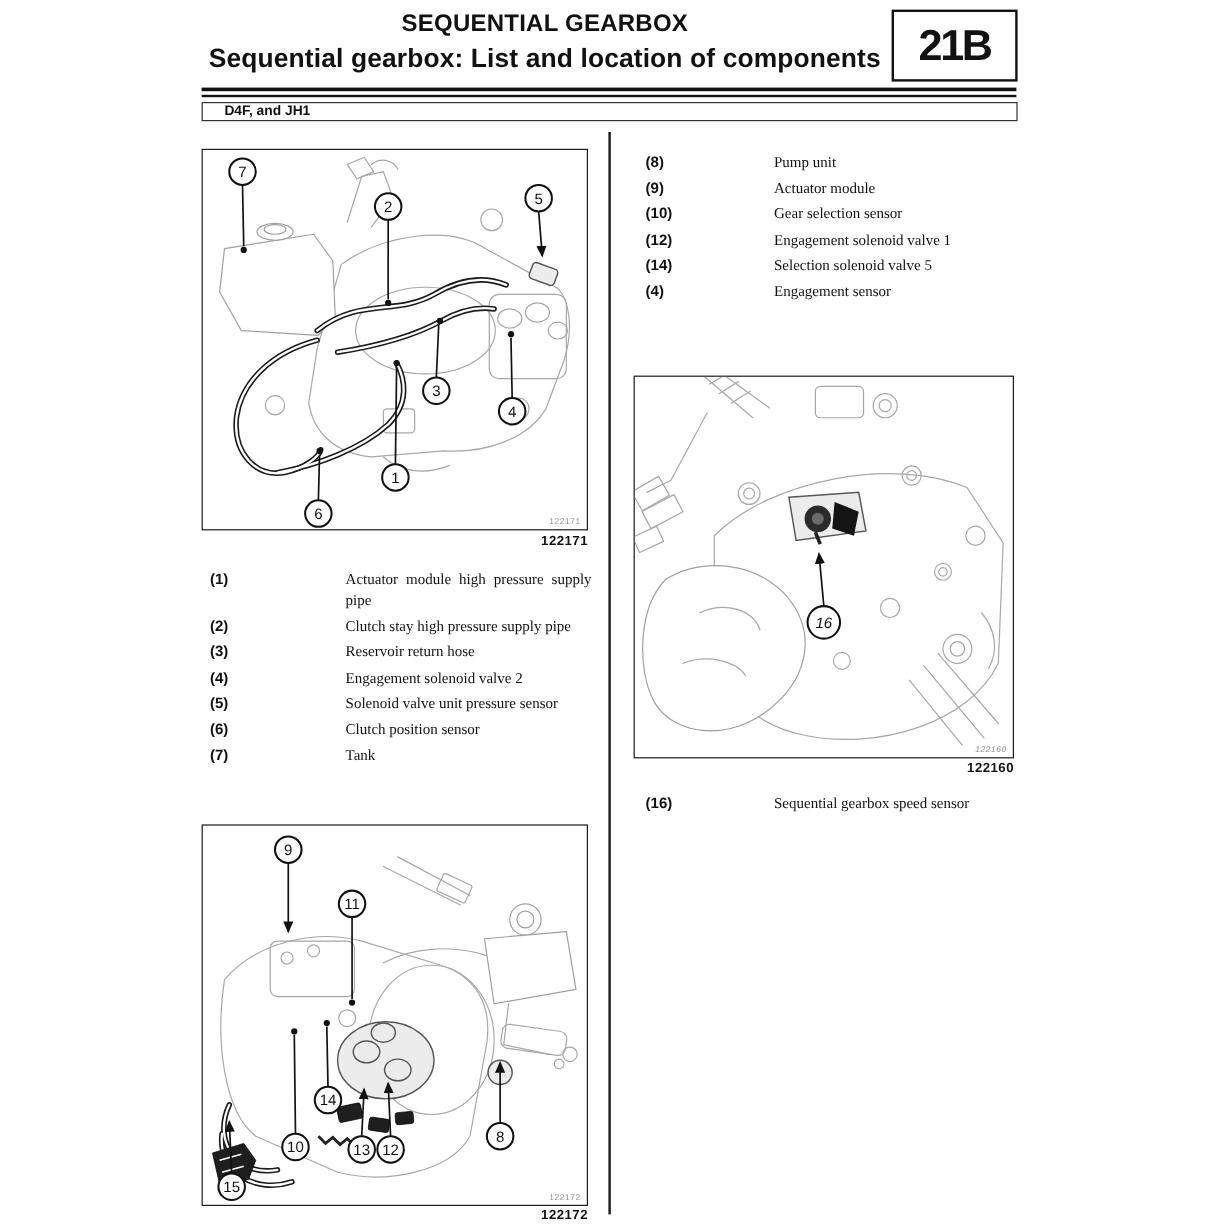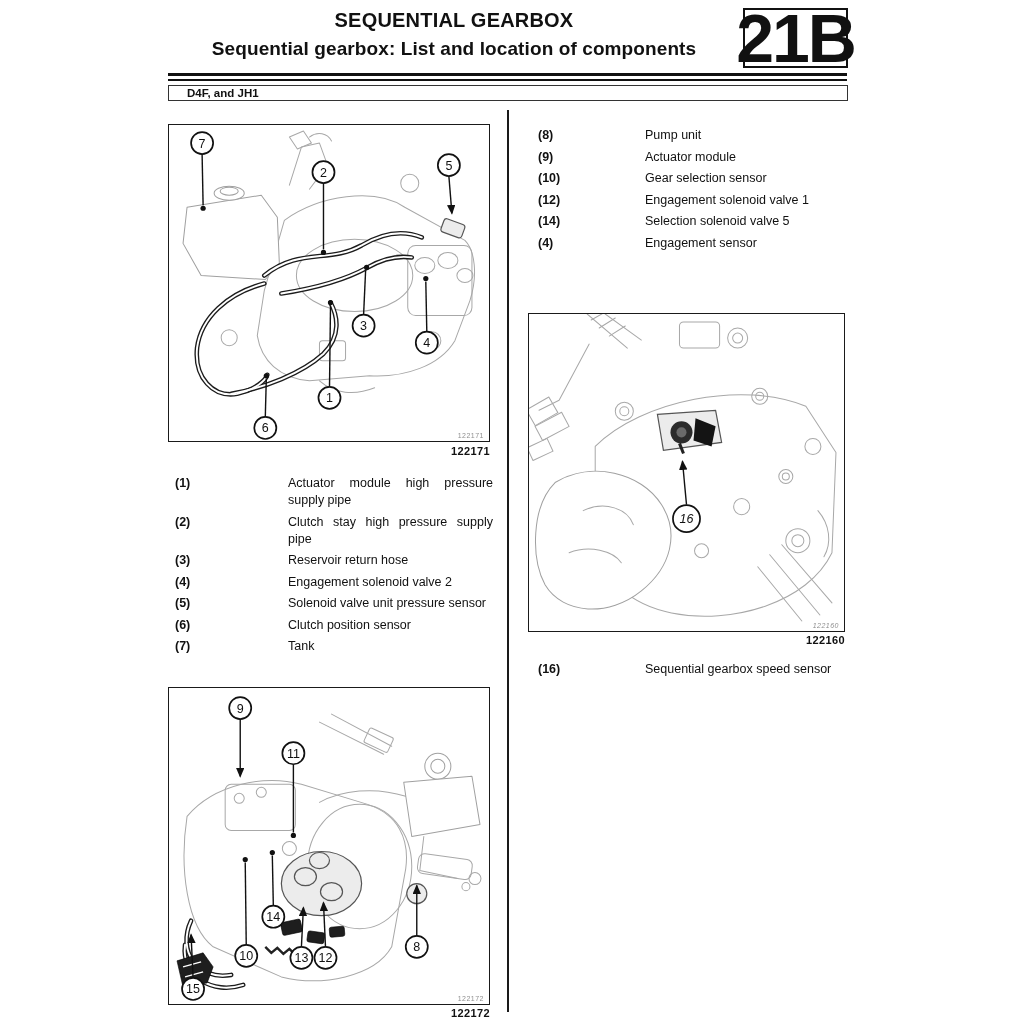--- a/index.html
+++ b/index.html
@@ -4,26 +4,26 @@
 <style>
   * { margin:0; padding:0; box-sizing:border-box; }
   html,body { background:#ffffff; }
   .page {
     position:relative; width:1024px; height:1024px; background:#ffffff;
     font-family:"Liberation Sans", sans-serif; color:#111; overflow:hidden;
   }
   
   .title-block { position:absolute; left:168px; top:6px; width:572px; text-align:center; }
   .page-title   { font-size:20px; font-weight:bold; line-height:28px; letter-spacing:.2px; }
-  .page-subtitle{ font-size:19px; font-weight:bold; line-height:30px; letter-spacing:.1px; }
+  .page-subtitle{ font-size:22px; font-weight:bold; line-height:30px; letter-spacing:.1px; }
   .section-box {
     position:absolute; left:743px; top:8px; width:105px; height:60px;
     border:2px solid #111; display:flex; align-items:center; justify-content:center;
   }
-  .section-code { font-size:68px; font-weight:bold; letter-spacing:-2px; line-height:1; }
+  .section-code { font-size:36px; font-weight:bold; letter-spacing:-2px; line-height:1; }
   .rule-thick { position:absolute; left:168px; top:73px;  width:679px; height:3px; background:#111; }
   .rule-thin  { position:absolute; left:168px; top:79px;  width:679px; height:1.5px; background:#111; }
   .variant-box {
     position:absolute; left:168px; top:85px; width:680px; height:16px;
     border:1.2px solid #333; display:flex; align-items:center; padding-left:18px;
   }
   .variant-label { font-size:11.5px; font-weight:600; }
   
   .v-divider { position:absolute; left:507px; top:110px; width:1.6px; height:902px; background:#1a1a1a; }
   
@@ -43,21 +43,21 @@
   #cap3 { left:528px; top:634px;  width:317px; }
   
   .comp-list { position:absolute; }
   #list-left  { left:168px; top:475px; width:330px; }
   #list-right { left:528px; top:127px; width:330px; }
   #list-extra { left:528px; top:661px; width:330px; }
   .comp-row { display:grid; margin-bottom:4.5px; }
   #list-left  .comp-row { grid-template-columns:113px 205px; padding-left:7px; }
   #list-right .comp-row, #list-extra .comp-row { grid-template-columns:107px 188px; padding-left:10px; }
   .comp-ref  { font-size:12.5px; font-weight:bold; line-height:17px; }
-  .comp-desc { font-size:12.5px; line-height:17px; text-align:justify; }
+  .comp-desc { font-size:12.5px; line-height:17px; text-align:justify;font-family:Liberation Serif, serif; }
   .comp-desc { -moz-text-align-last:left; text-align-last:left; }
   
   .art  { stroke:#a8a8a8; stroke-width:1; fill:none; stroke-linecap:round; stroke-linejoin:round; }
   .artw { stroke:#a0a0a0; stroke-width:1; fill:#ffffff; stroke-linejoin:round; }
   .hose  { stroke:#1c1c1c; stroke-width:4.6; fill:none; stroke-linecap:round; }
   .hosein{ stroke:#ffffff; stroke-width:1.9; fill:none; stroke-linecap:round; }
   .darkpart { fill:#1e1e1e; stroke:#000; stroke-width:.6; }
   .midpart  { fill:#ececec; stroke:#555; stroke-width:1.2; }
   .leader { stroke:#111; stroke-width:1.4; fill:none; }
   .ldot   { fill:#111; }

